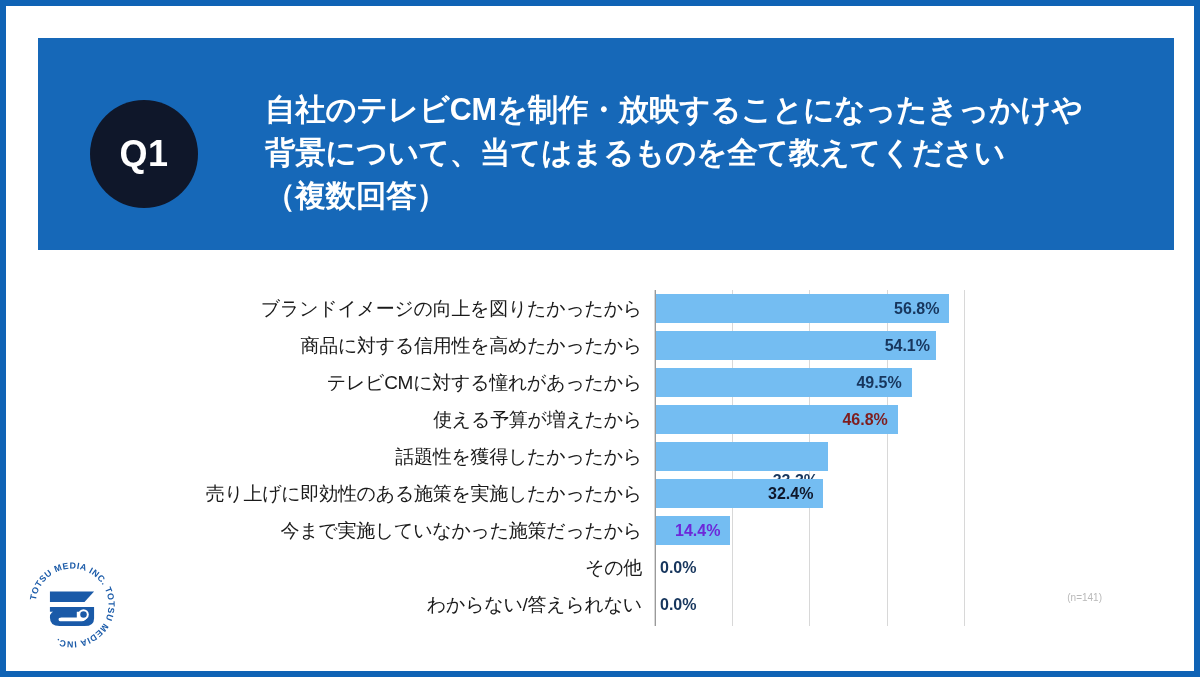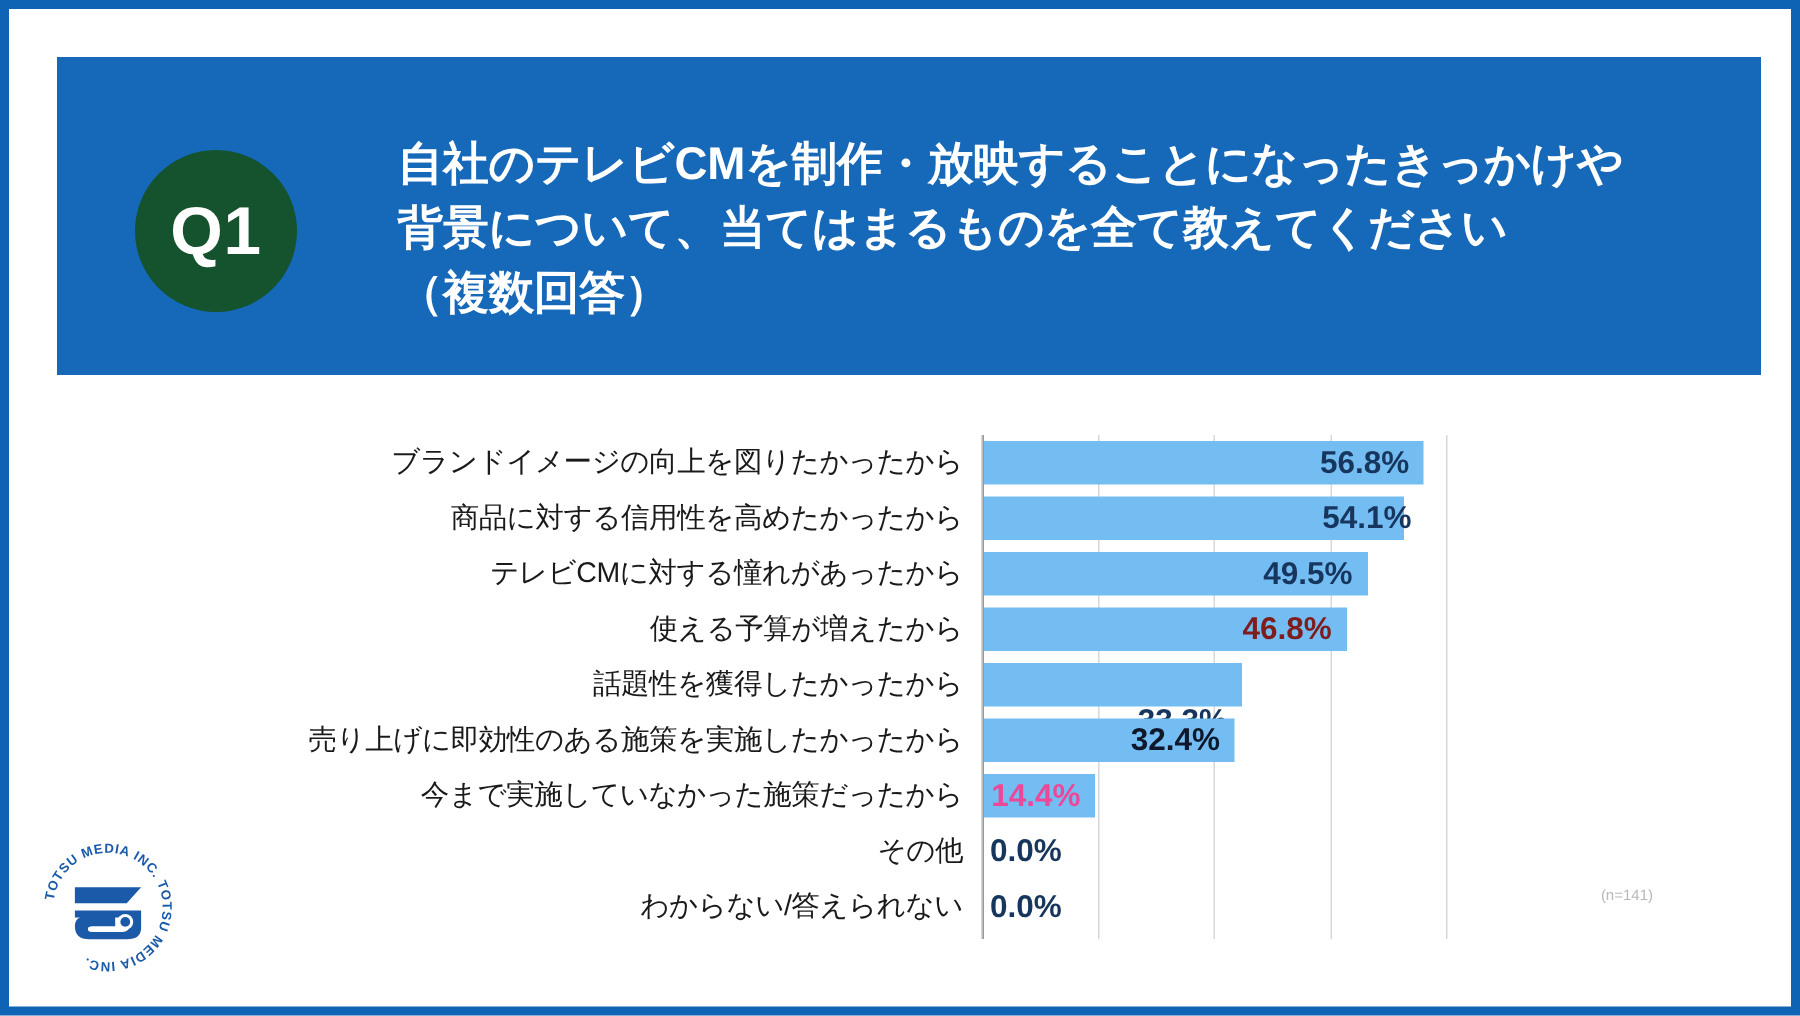--- a/index.html
+++ b/index.html
@@ -38,23 +38,23 @@
     border: 2px solid #ffffff;
   }
 
   #q-badge {
     position: absolute;
     left: 52px;
     top: 62px;
     width: 108px;
     height: 108px;
     border-radius: 50%;
-    background: #14532d;
+    background: #0f172a;
     color: #ffffff;
-    font-size: 45px;
+    font-size: 36px;
     font-weight: bold;
     display: flex;
     align-items: center;
     justify-content: center;
     letter-spacing: 0.5px;
   }
 
   #q-text {
     position: absolute;
     left: 196px;
@@ -130,21 +130,21 @@
     left: 2px;
     height: 29px;
     background: #74bdf2;
   }
 
   .bar-value {
     position: absolute;
     top: 0;
     height: 37px;
     line-height: 37px;
-    font-size: 21px;
+    font-size: 16px;
     font-weight: bold;
     color: #17365d;
     white-space: nowrap;
   }
 
   
   #credit {
     position: absolute;
     right: 92px;
     top: 583px;
@@ -188,21 +188,21 @@
         </div>
       <div id="rows">
           <div class="row" style="top: 0px;">
             <div class="row-label">ブランドイメージの向上を図りたかったから</div>
             <div class="bar" style="width: 293.467px; background: rgb(116, 189, 242);"></div>
             <div class="bar-value" style="color: rgb(23, 54, 93); left: auto; right: 24.5333px;">56.8%</div>
           </div>
           <div class="row" style="top: 37px;">
             <div class="row-label">商品に対する信用性を高めたかったから</div>
             <div class="bar" style="width: 279.517px; background: rgb(116, 189, 242);"></div>
-            <div class="bar-value" style="color: rgb(23, 54, 93); left: auto; right: 23px;">54.1%</div>
+            <div class="bar-value" style="color: rgb(23, 54, 93); left: auto; right: 34px;">54.1%</div>
           </div>
           <div class="row" style="top: 74px;">
             <div class="row-label">テレビCMに対する憧れがあったから</div>
             <div class="bar" style="width: 255.75px; background: rgb(116, 189, 242);"></div>
             <div class="bar-value" style="color: rgb(23, 54, 93); left: auto; right: 62.25px;">49.5%</div>
           </div>
           <div class="row" style="top: 111px;">
             <div class="row-label">使える予算が増えたから</div>
             <div class="bar" style="width: 241.8px; background: rgb(116, 189, 242);"></div>
             <div class="bar-value" style="color: #7f1d1d; left: auto; right: 76.2px;">46.8%</div>
@@ -213,21 +213,21 @@
             <div class="bar-value" style="color: rgb(23, 54, 93); left: auto; right: 145.95px; margin-top: 24px;">33.3%</div>
           </div>
           <div class="row" style="top: 185px;">
             <div class="row-label">売り上げに即効性のある施策を実施したかったから</div>
             <div class="bar" style="width: 167.4px; background: rgb(116, 189, 242);"></div>
             <div class="bar-value" style="color: #0f172a; left: auto; right: 150.6px;">32.4%</div>
           </div>
           <div class="row" style="top: 222px;">
             <div class="row-label">今まで実施していなかった施策だったから</div>
             <div class="bar" style="width: 74.4px; background: rgb(116, 189, 242);"></div>
-            <div class="bar-value" style="color: #ec4899; left: auto; right: 243.6px;">14.4%</div>
+            <div class="bar-value" style="color: #6d28d9; left: auto; right: 243.6px;">14.4%</div>
           </div>
           <div class="row" style="top: 259px;">
             <div class="row-label">その他</div>
             <div class="bar-value" style="color: rgb(23, 54, 93); left: 6px;">0.0%</div>
           </div>
           <div class="row" style="top: 296px;">
             <div class="row-label">わからない/答えられない</div>
             <div class="bar-value" style="color: rgb(23, 54, 93); left: 6px;">0.0%</div>
           </div>
         </div>

